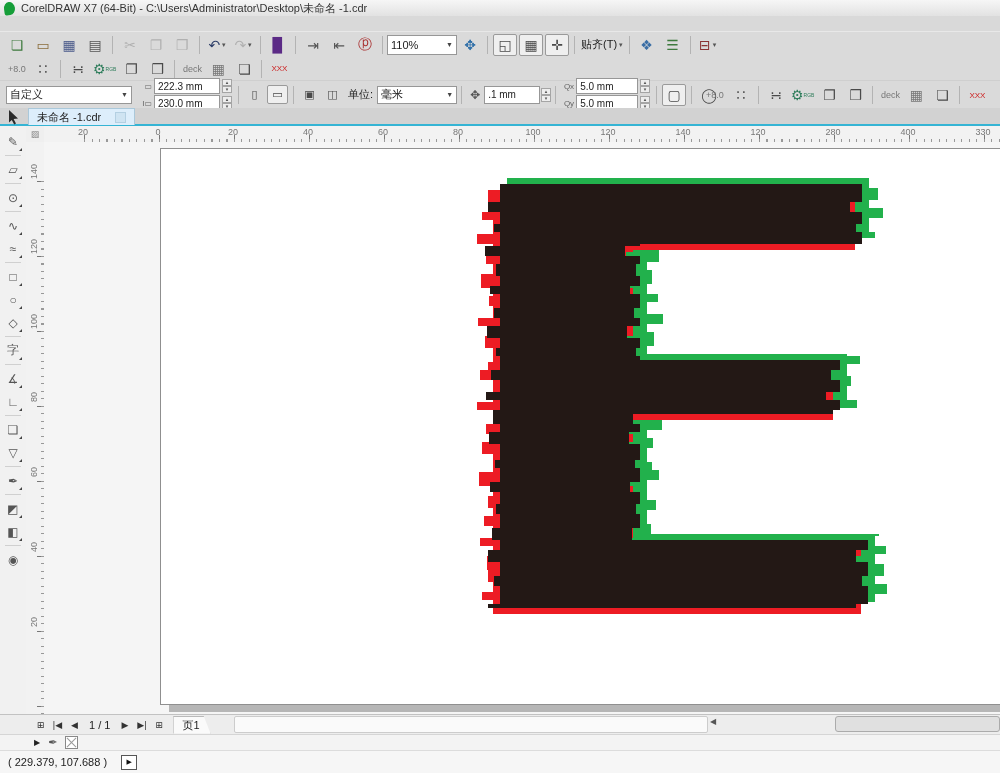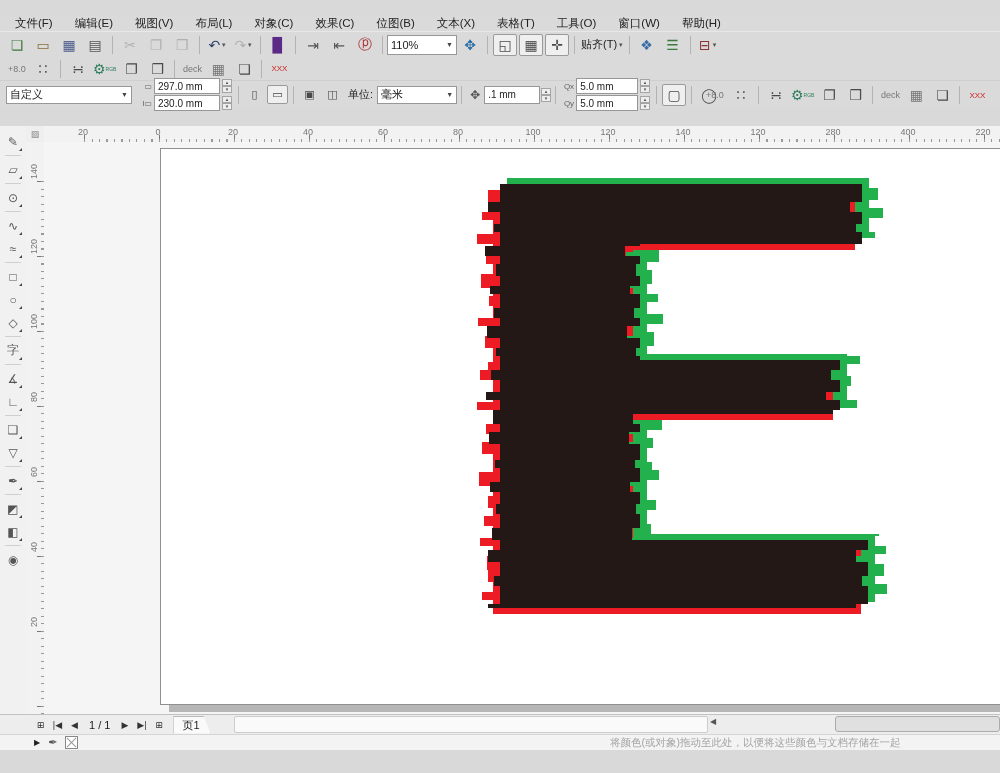--- a/index.html
+++ b/index.html
@@ -81,35 +81,25 @@
   .palhint{position:absolute;left:610px;font-size:10.5px;color:#a4a4a4;}
   .statusbar{left:0;top:750px;width:100%;height:23px;background:#f6f6f6;border-top:1px solid #dcdcdc;display:flex;align-items:center;box-sizing:border-box;padding-left:8px;}
   .coords{font-size:11px;color:#222;}
   .statbtn{width:14px;height:13px;border:1px solid #555;display:flex;align-items:center;justify-content:center;font-size:7px;margin-left:14px;color:#111;background:#fff;}
 </style>
 </head>
 <body>
 
 <div id="app">
 
-
-  <div class="menubar abs" id="menubar">
-      <span class="menuitem">文件(F)</span>
-      <span class="menuitem">编辑(E)</span>
-      <span class="menuitem">视图(V)</span>
-      <span class="menuitem">布局(L)</span>
-      <span class="menuitem">对象(C)</span>
-      <span class="menuitem">效果(C)</span>
-      <span class="menuitem">位图(B)</span>
-      <span class="menuitem">文本(X)</span>
-      <span class="menuitem">表格(T)</span>
-      <span class="menuitem">工具(O)</span>
-      <span class="menuitem">窗口(W)</span>
-      <span class="menuitem">帮助(H)</span>
-    </div>
+  <div class="titlebar abs">
+    <span class="applogo"></span>
+    <span class="wtitle">CorelDRAW X7 (64-Bit) - C:\Users\Administrator\Desktop\未命名 -1.cdr</span>
+  </div>
+
 
   <div class="bar abs" id="toolbar1">
       <div class="tbtn">
         <span style="color: rgb(61, 122, 61);">❏</span>
       </div>
       <div class="tbtn">
         <span style="color: rgb(138, 109, 59);">▭</span>
       </div>
       <div class="tbtn">
         <span style="color: rgb(74, 90, 138);">▦</span>
@@ -224,21 +214,21 @@
     </div>
 
   <div class="abs" id="propbar">
     <div class="combo" style="width:118px;height:16px">
       <span class="cval">自定义</span>
         <span class="cdrop">▼</span>
     </div>
     <div class="stack" style="margin-left:8px">
       <div class="row">
           <span class="micolabel">▭</span>
-        <div class="field" style="width:58px">297.0 mm</div>
+        <div class="field" style="width:58px">222.3 mm</div>
         <span class="spincol">
             <span>▴</span>
             <span>▾</span>
           </span>
         </div>
       <div class="row">
           <span class="micolabel">I▭</span>
         <div class="field" style="width:58px">230.0 mm</div>
         <span class="spincol">
             <span>▴</span>
@@ -318,20 +308,31 @@
         <div class="tbtn">
           <span>❏</span>
         </div>
         <div class="tsep"></div>
         <div class="tbtn">
           <span class="ttext" style="font-size: 8px; color: rgb(204, 34, 34);">XXX</span>
         </div>
       </div>
   </div>
 
+  <div class="tabrow abs">
+    <div class="picktool">
+      <svg width="13" height="15" viewBox="0 0 13 15">
+          <path d="M2,0 L11,8.5 L6.6,9 L9,13.6 L7.2,14.6 L4.8,10 L2,12.5 Z" fill="#2a2a2a"></path>
+        </svg>
+    </div>
+    <div class="doctab">
+      <span>未命名 -1.cdr</span>
+      <span class="ghostclose"></span>
+    </div>
+  </div>
 
   <div class="workspace abs">
     <div class="toolbox" id="toolbox">
         <div class="tool">
           <span>✎</span>
           <span class="fly"></span>
         </div>
         <div class="toolsep"></div>
         <div class="tool">
           <span>▱</span>
@@ -413,21 +414,21 @@
         <span style="left: 189px;">20</span>
         <span style="left: 264px;">40</span>
         <span style="left: 339px;">60</span>
         <span style="left: 414px;">80</span>
         <span style="left: 489px;">100</span>
         <span style="left: 564px;">120</span>
         <span style="left: 639px;">140</span>
         <span style="left: 714px;">120</span>
         <span style="left: 789px;">280</span>
         <span style="left: 864px;">400</span>
-        <span style="left: 939px;">220</span>
+        <span style="left: 939px;">330</span>
       </div>
     <div class="vruler" id="vruler">
         <span style="top: 32px;">140</span>
         <span style="top: 107px;">120</span>
         <span style="top: 182px;">100</span>
         <span style="top: 257px;">80</span>
         <span style="top: 332px;">60</span>
         <span style="top: 407px;">40</span>
         <span style="top: 482px;">20</span>
       </div>
@@ -814,17 +815,20 @@
     <div class="pagetab">页1</div>
   </div>
   <div class="tabstrip abs"></div>
   <div class="hscroll-arrow abs">◀</div>
   <div class="hscroll-thumb abs"></div>
 
   <div class="paletterow abs">
     <span class="pal-exp">▶</span>
     <span class="pal-eye">✒</span>
     <span class="nocolor"></span>
-    <span class="palhint">将颜色(或对象)拖动至此处，以便将这些颜色与文档存储在一起</span>
   </div>
 
+  <div class="statusbar abs">
+    <span class="coords">( 229.379, 107.688 )</span>
+    <span class="statbtn">▶</span>
+  </div>
 
 </div>
 
 </body></html>

